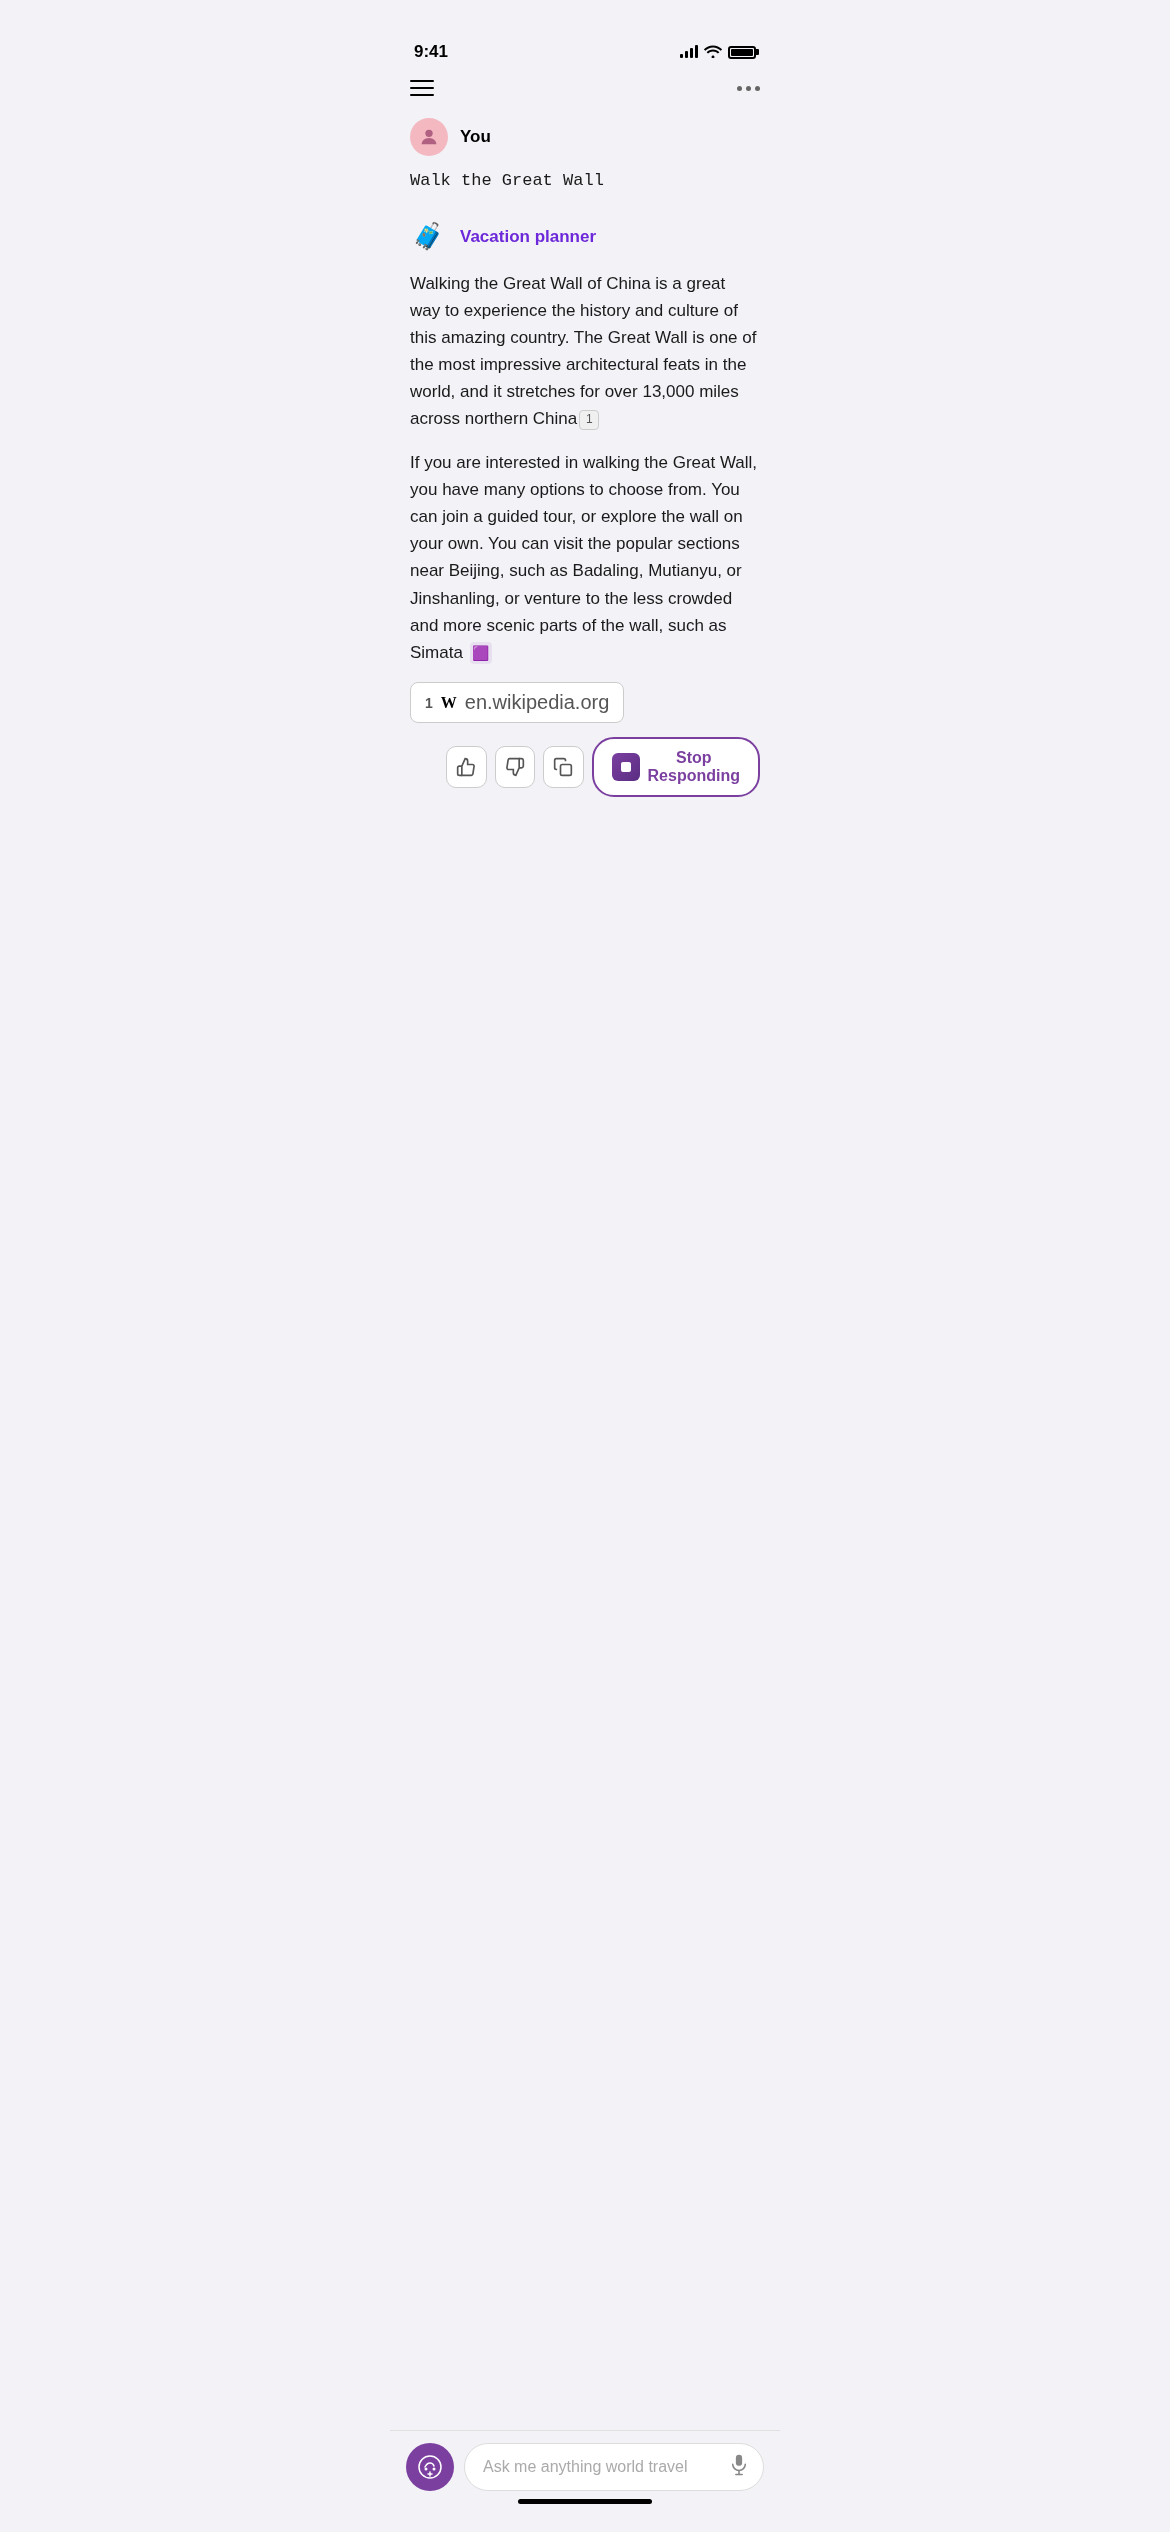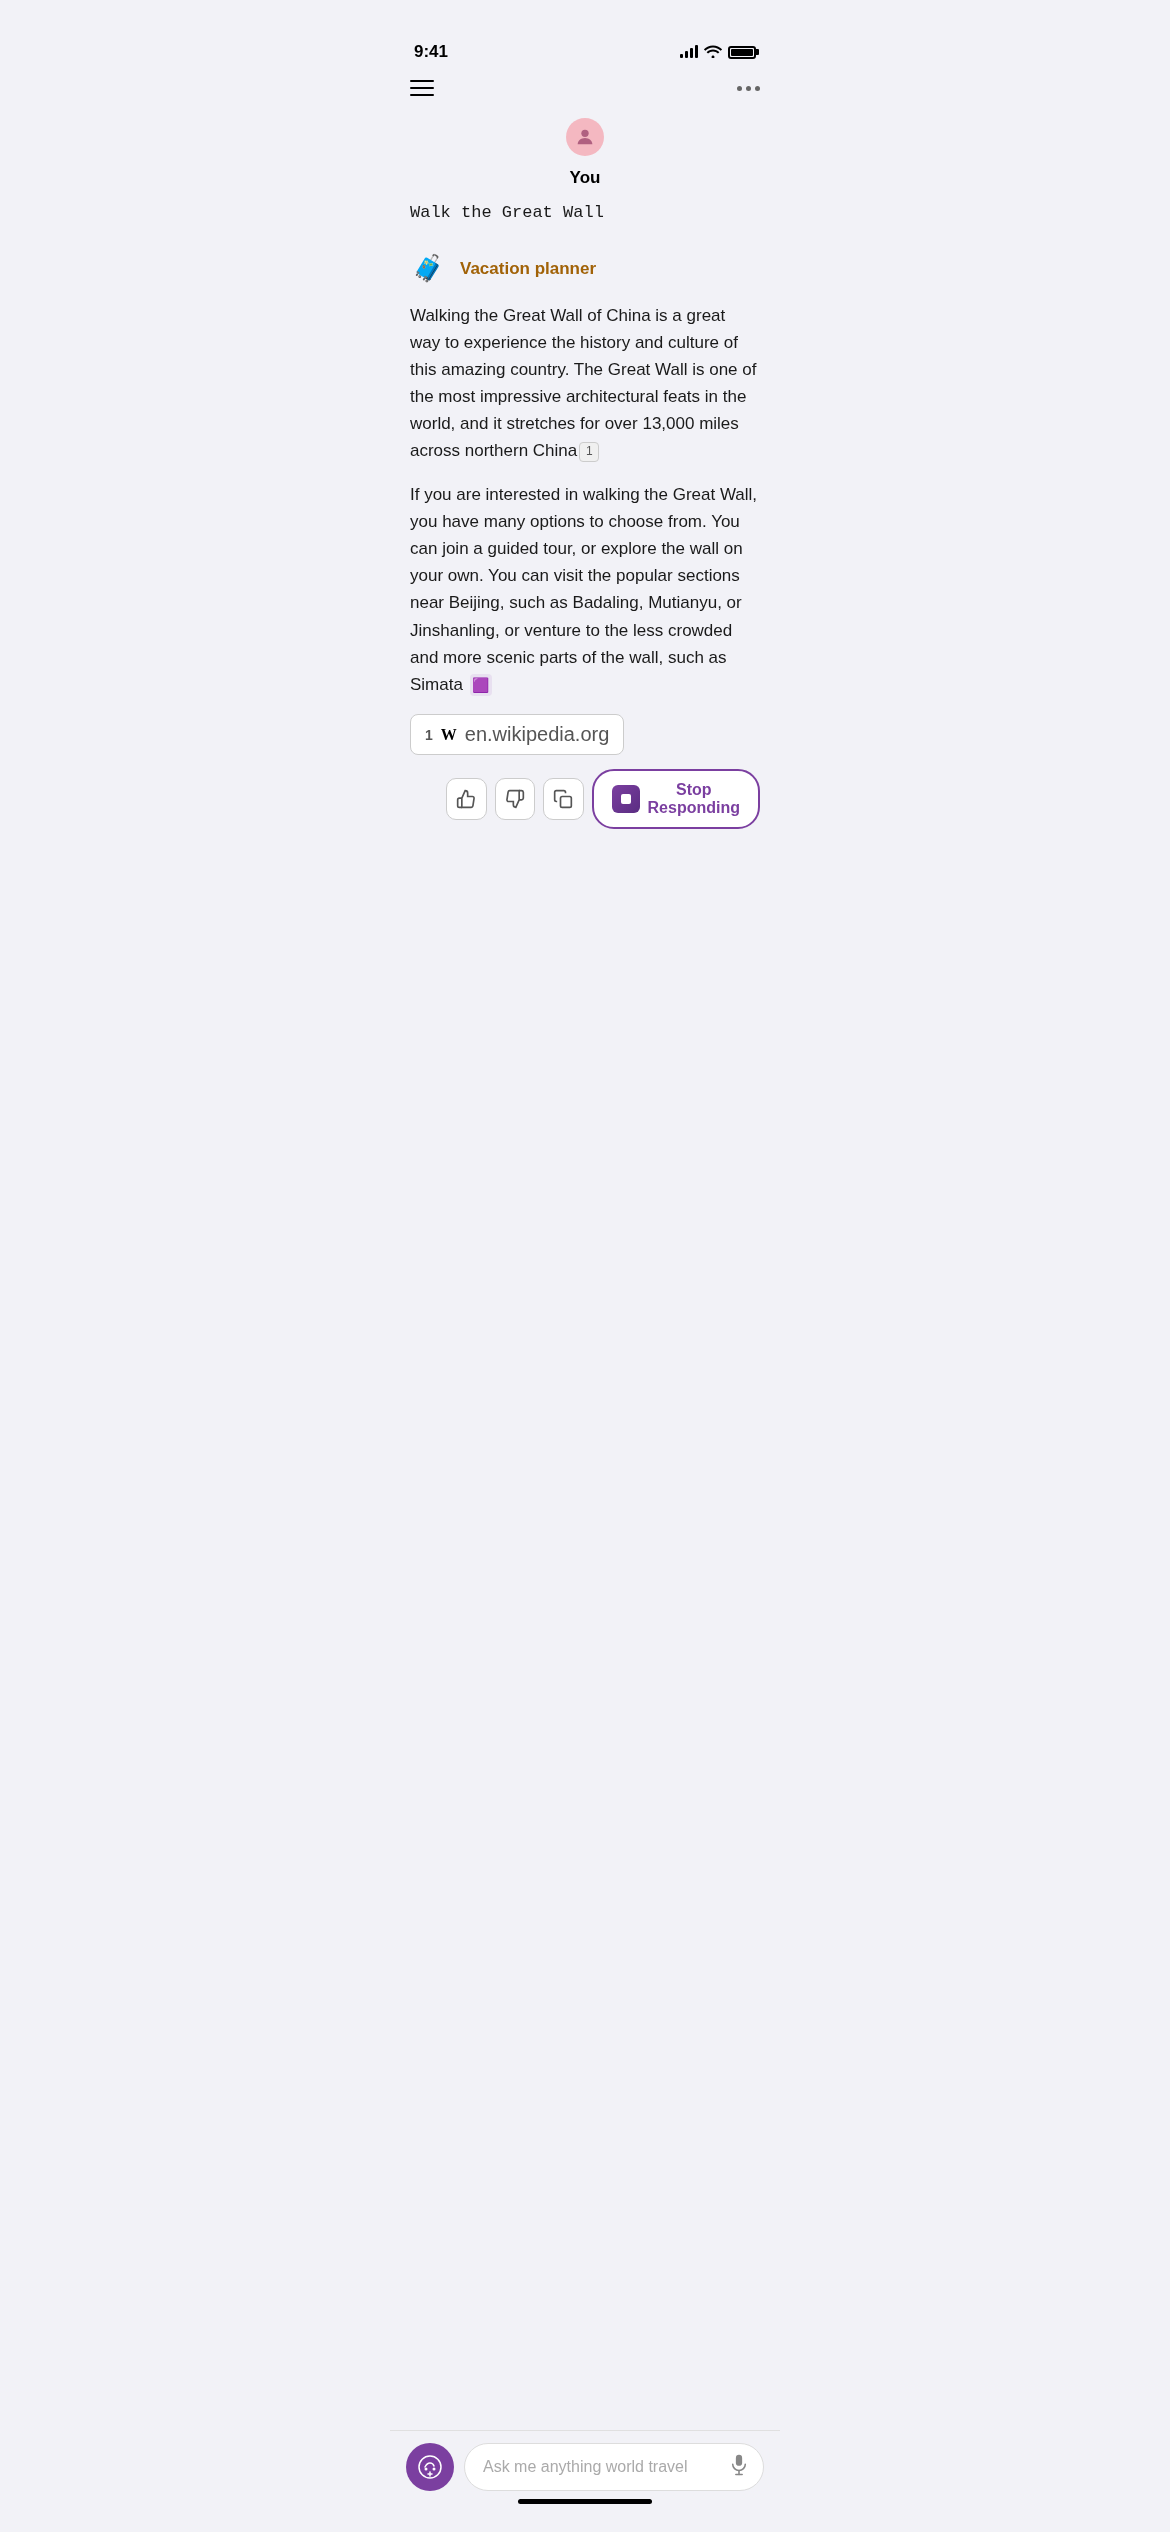--- a/index.html
+++ b/index.html
@@ -135,21 +135,20 @@
     
     .user-section {
       margin-bottom: 24px;
     }
 
     .user-header {
       display: flex;
       align-items: center;
       gap: 12px;
       margin-bottom: 12px;
-      flex-direction: column;
     }
 
     .user-avatar {
       width: 38px;
       height: 38px;
       background: #f4b8c1;
       border-radius: 50%;
       display: flex;
       align-items: center;
       justify-content: center;
@@ -193,21 +192,21 @@
       display: flex;
       align-items: center;
       justify-content: center;
       font-size: 26px;
       flex-shrink: 0;
     }
 
     .ai-name {
       font-size: 17px;
       font-weight: 700;
-      color: #a16207;
+      color: #6d28d9;
     }
 
     .ai-response {
       font-size: 17px;
       color: #1a1a1a;
       line-height: 1.6;
       margin-bottom: 16px;
     }
 
     .citation-badge {

